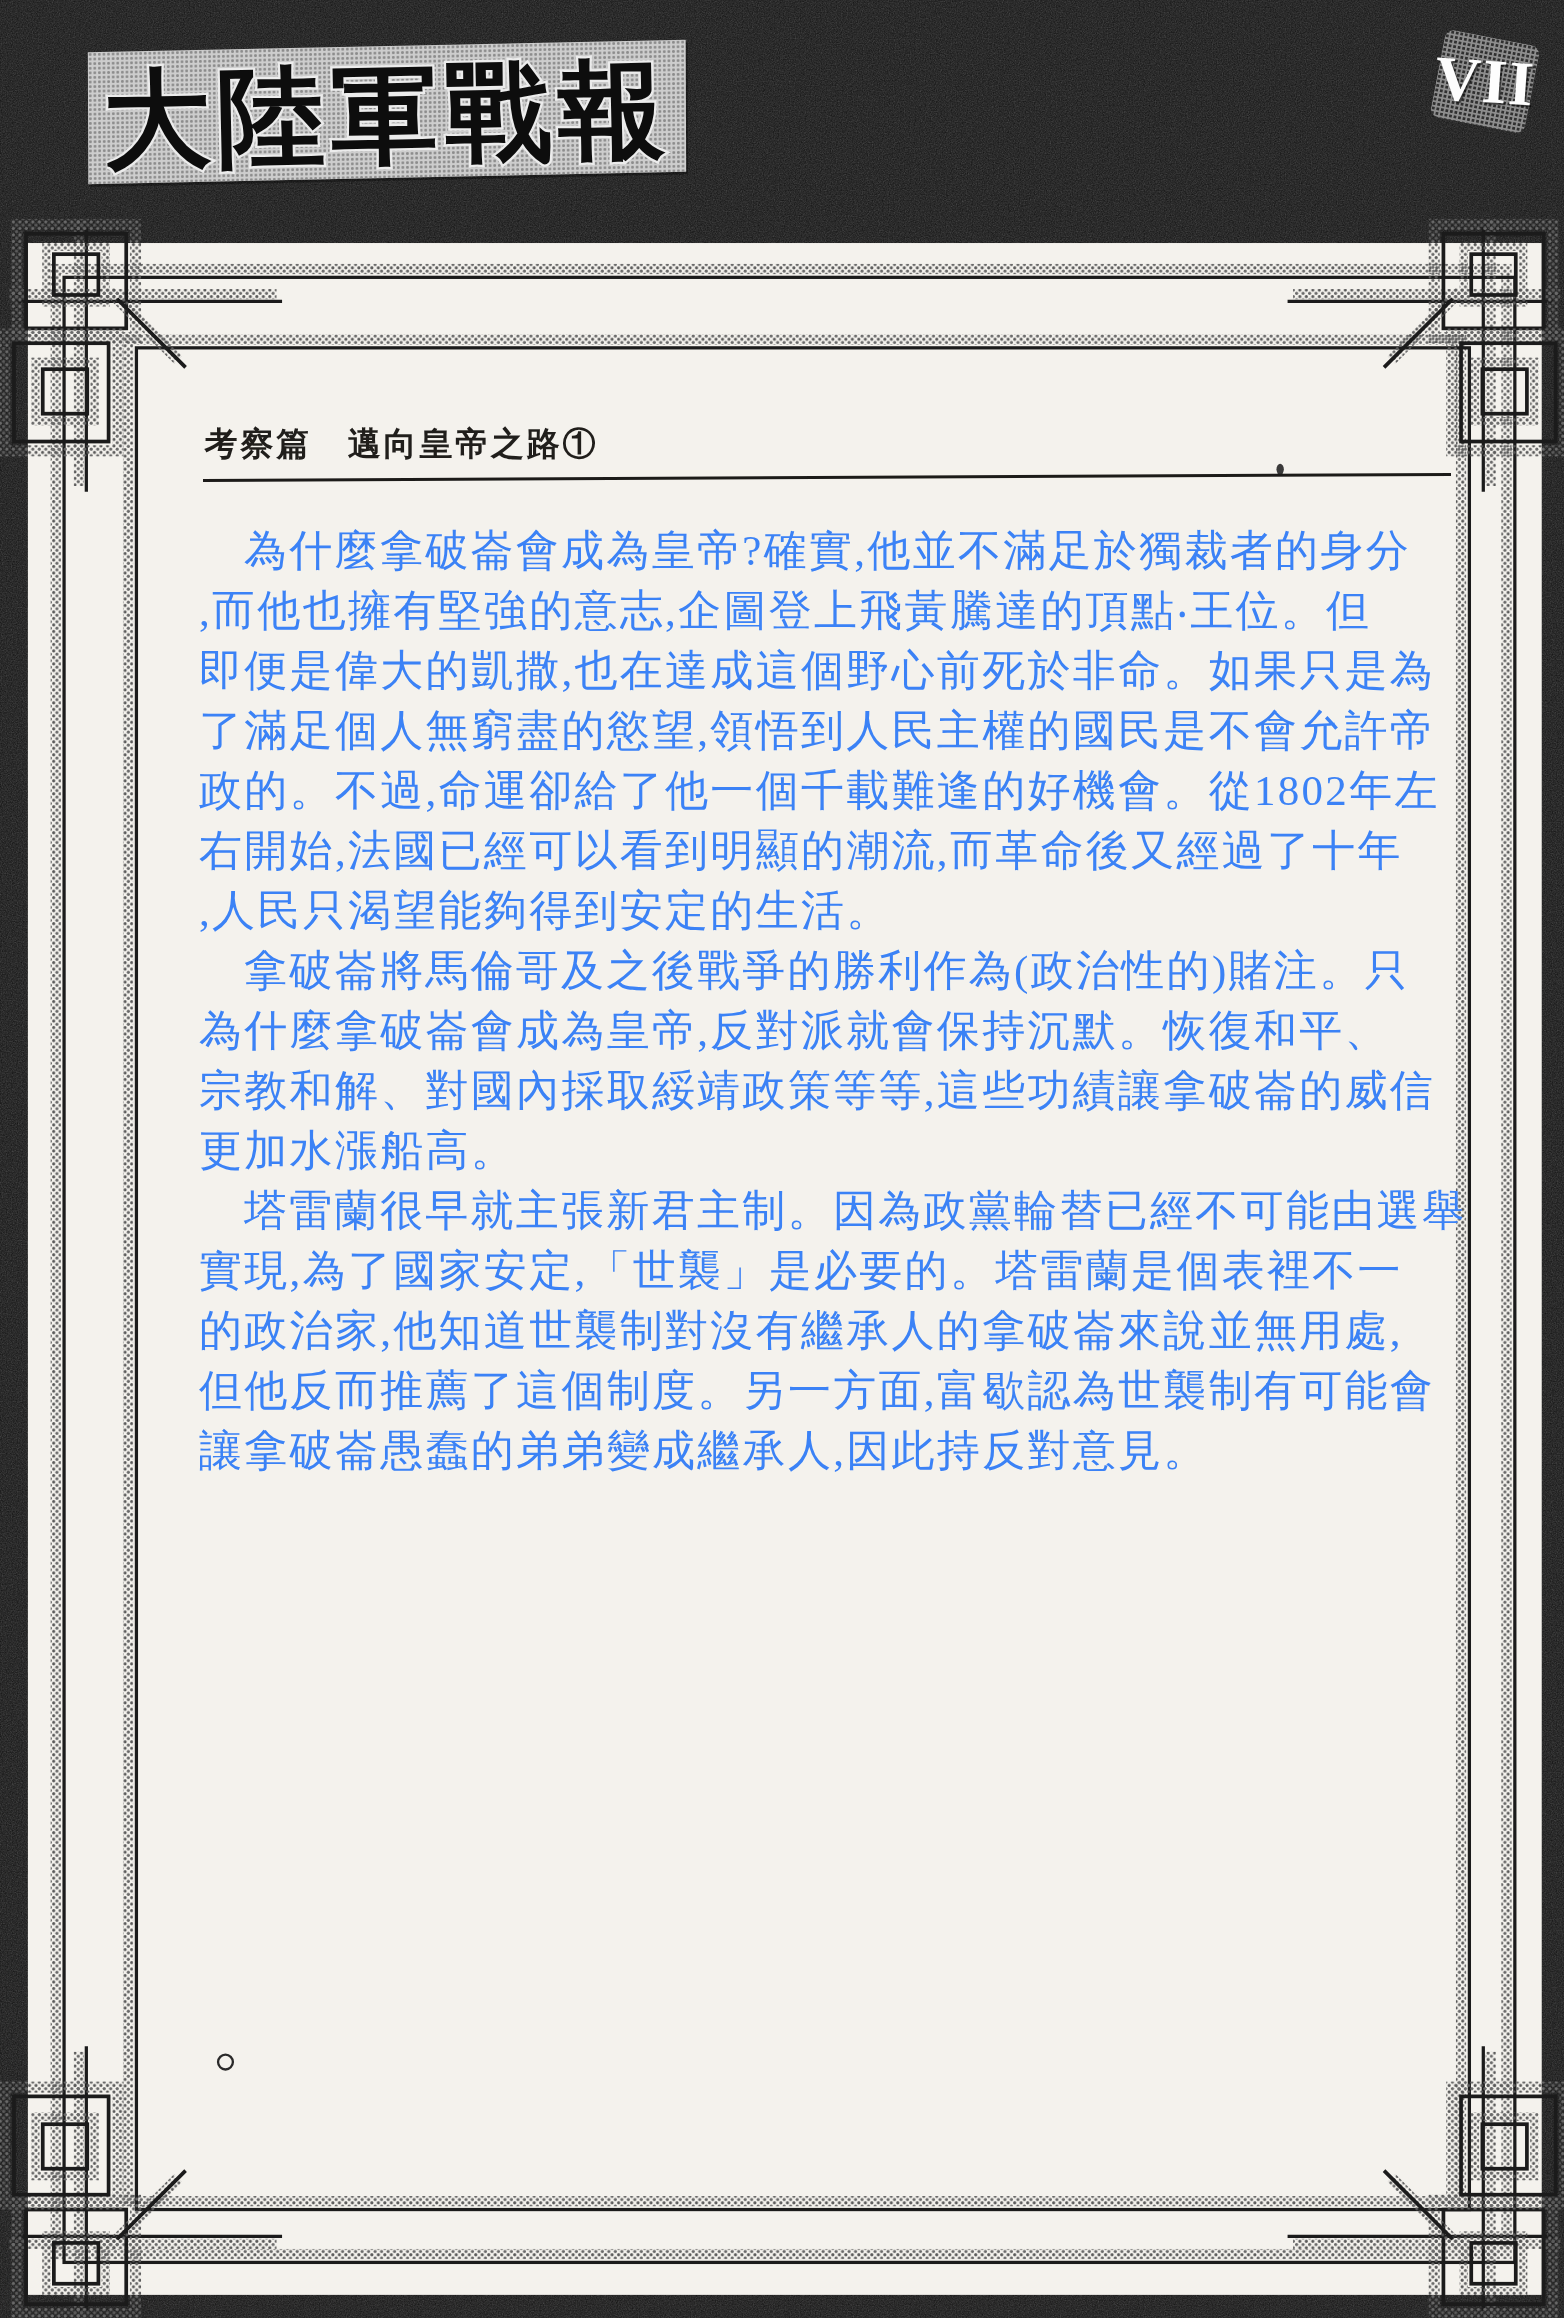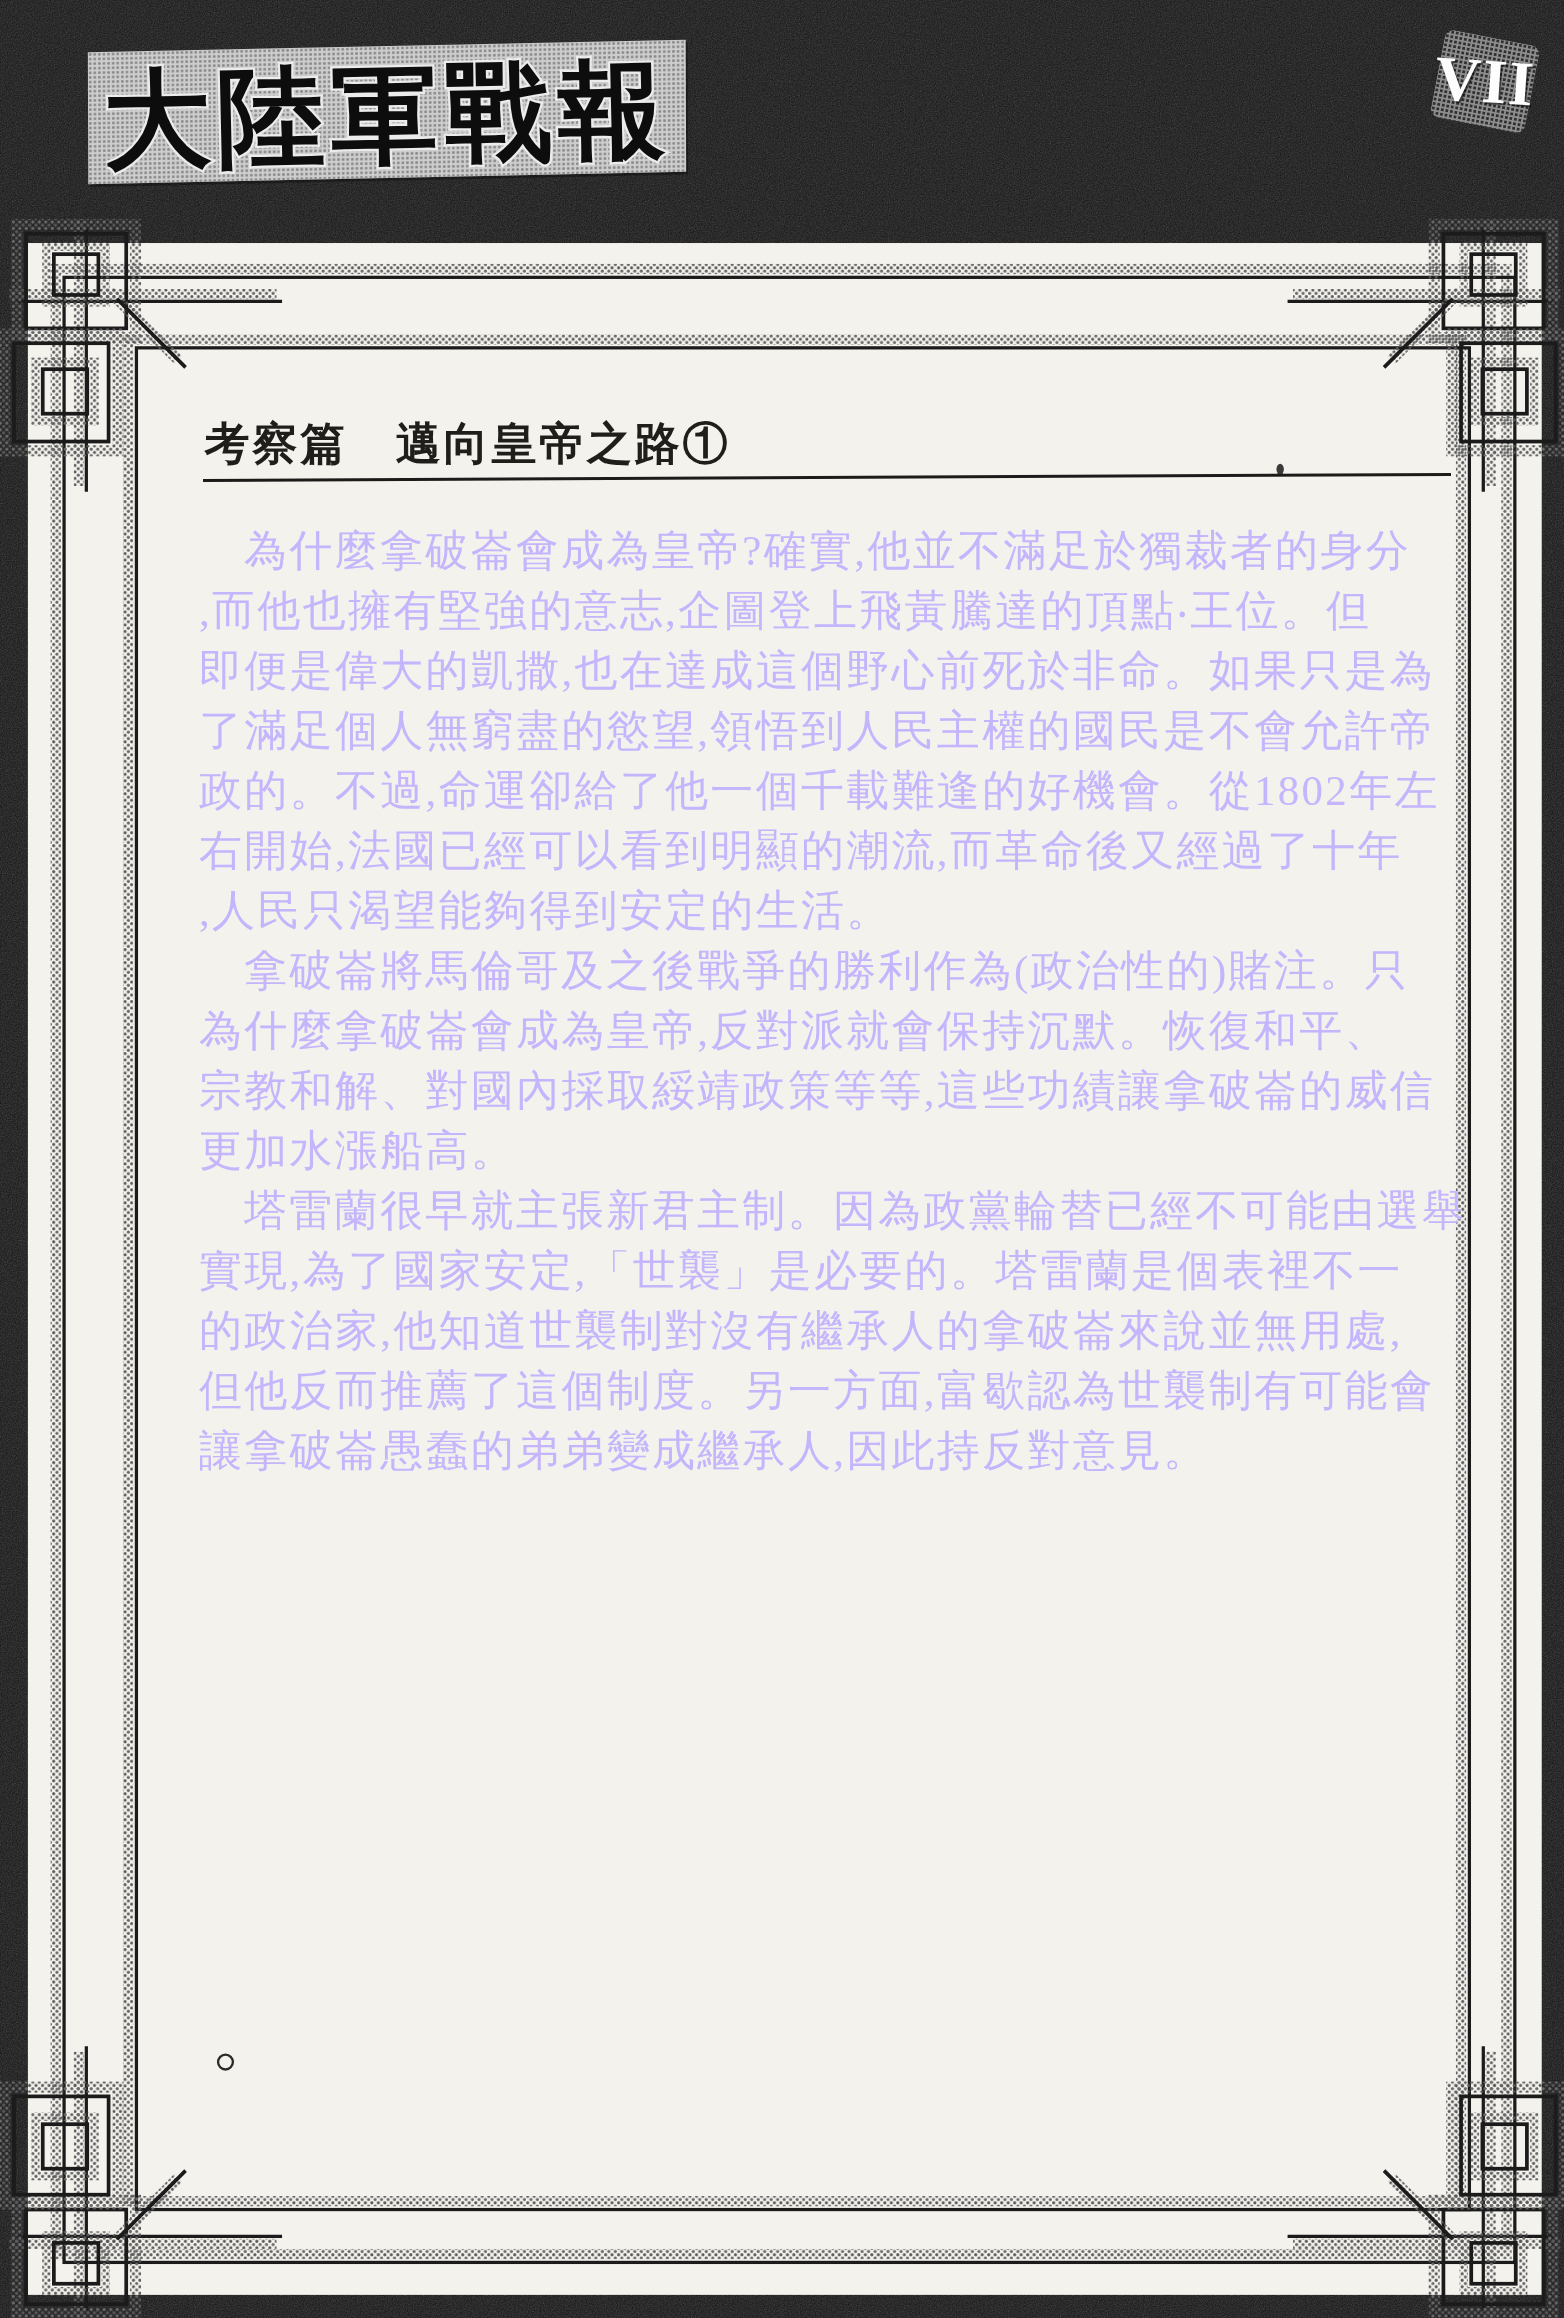--- a/index.html
+++ b/index.html
@@ -68,21 +68,21 @@
   
   .article {
     position: absolute;
     left: 199px; top: 416px;
     width: 1275px;
     z-index: 2;
     color: #201e1b;
   }
   .article-title {
     margin: 0 0 0 5.6px;
-    font-size: 45px;
+    font-size: 33px;
     font-weight: 600;
     letter-spacing: 2.8px;
     line-height: 56px;
     white-space: nowrap;
   }
   .title-underline {
     width: 1248px;
     height: 2.8px;
     background: #1c1b19;
     margin: 7.4px 0 0 3.7px;
@@ -92,21 +92,21 @@
   .article-body { margin-top: 39px; }
   .article-body p {
     margin: 0;
     width: 1273px;
     font-size: 43px;
     line-height: 60px;
     letter-spacing: 2.3px;
     text-align: left;
     text-indent: 45px;
     white-space: pre-line;
-    color: #c4b5fd;
+    color: #3b82f6;
   }
 </style>
 </head>
 <body>
 
 <div id="stage">
 
   <svg id="frame-svg" viewBox="0 0 1687 2500" xmlns="http://www.w3.org/2000/svg">
     <defs>
       <pattern id="ht" width="7" height="7" patternUnits="userSpaceOnUse">

